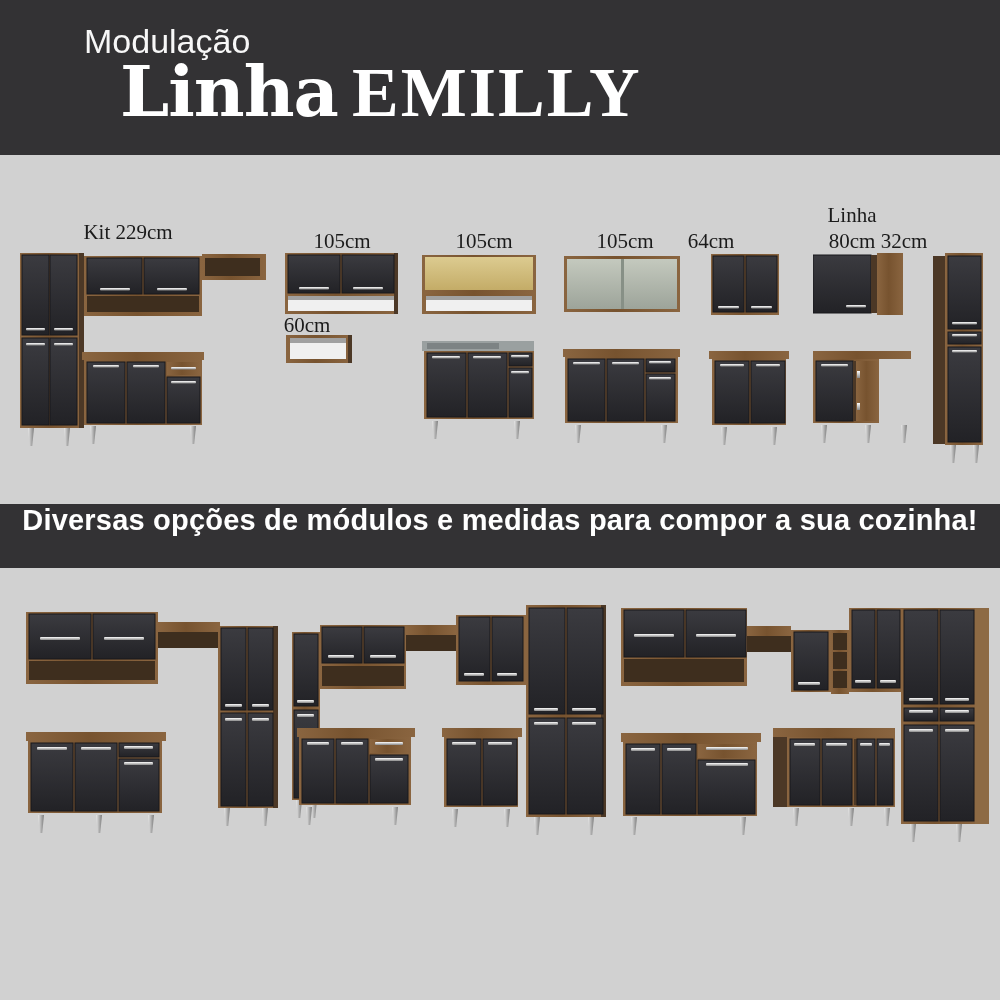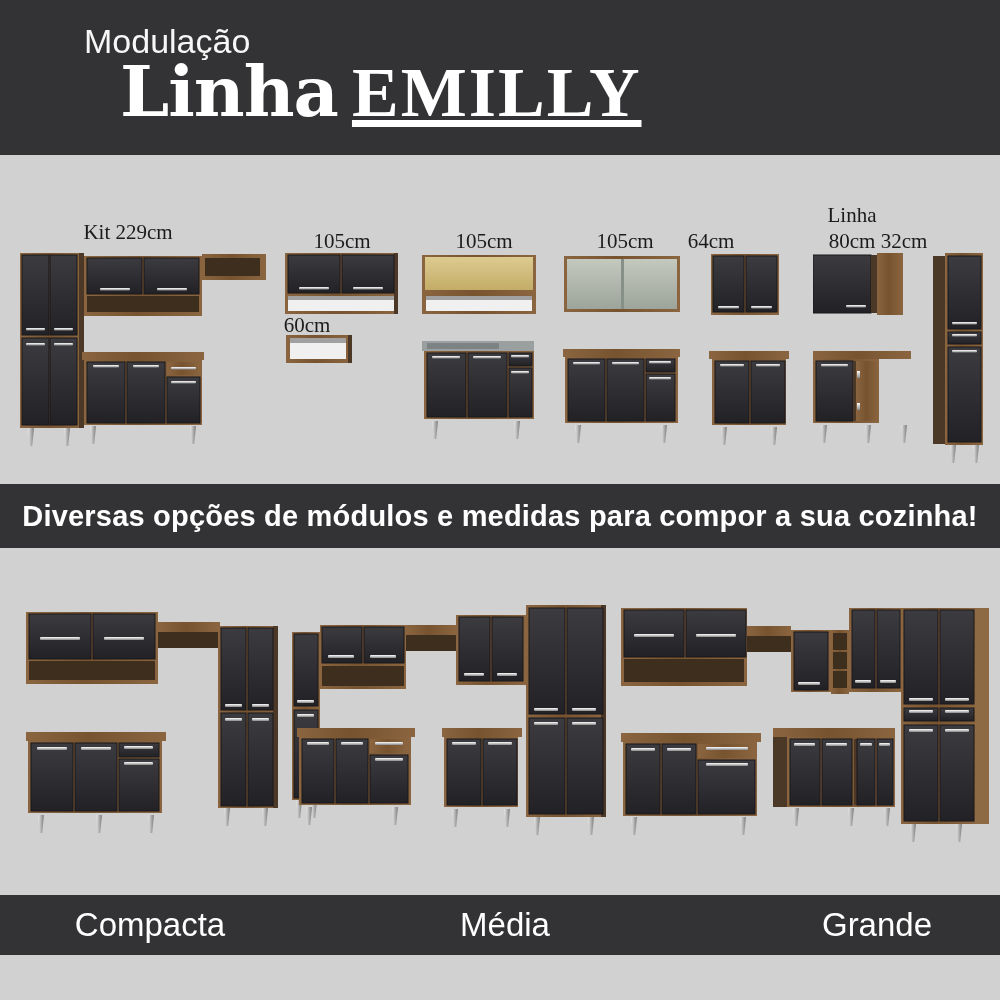--- a/index.html
+++ b/index.html
@@ -6,22 +6,22 @@
   body{
     width:1000px;height:1000px;overflow:hidden;position:relative;
     background:#d1d1d1;font-family:"Liberation Sans",sans-serif;
   }
   .page{position:absolute;inset:0;width:792px;height:1000px;}
   .band{position:absolute;left:0;width:1000px;background:#333234;color:#fff;}
   .band-header{top:0;height:155px;}
   .kicker{position:absolute;left:84px;top:22px;font-size:34px;color:#f7f7f7;}
   .title{position:absolute;left:80px;top:56px;font-size:70px;line-height:72px;color:#ffffff;white-space:nowrap;}
   .title .linha{font-family:"DejaVu Serif",serif;font-weight:700;letter-spacing:-1px;margin-left:40px;}
-  .title .emilly{font-family:"Liberation Serif",serif;font-weight:700;letter-spacing:2px;margin-left:14px;text-decoration:underline;}
-  .band-tagline{top:484px;height:64px;display:flex;align-items:center;justify-content:center;
+  .title .emilly{font-family:"Liberation Serif",serif;font-weight:700;letter-spacing:2px;margin-left:14px;}
+  .band-tagline{top:504px;height:64px;display:flex;align-items:flex-start;justify-content:center;
     font-size:29px;font-weight:700;letter-spacing:.2px;}
   .band-names{top:895px;height:60px;font-size:33px;}
   .band-names span{position:absolute;top:50%;transform:translate(-50%,-50%);white-space:nowrap;}
   .kname-0{left:150px;} .kname-1{left:505px;} .kname-2{left:877px;}
   .modules{position:absolute;top:155px;left:0;width:1000px;height:343px;font-family:Liberation Serif, serif;}
   .kitchens{position:absolute;top:562px;left:0;width:1000px;height:333px;}
   .mlabel{position:absolute;font-size:21px;color:#1b1b1b;transform:translateX(-50%);
     white-space:nowrap;text-align:center;line-height:26px;}
   .mod{position:absolute;}
   
@@ -449,19 +449,14 @@
           <rect class="sd" x="259" y="137" width="16" height="66"></rect>
       <rect class="sh" x="242" y="141" width="12" height="3" rx="1"></rect>
           <rect class="sh" x="261" y="141" width="11" height="3" rx="1"></rect>
       <use href="#leg" x="175" y="205" width="6" height="20"></use>
           <use href="#leg" x="230" y="205" width="6" height="20"></use>
           <use href="#leg" x="266" y="205" width="6" height="20"></use>
     </g>
   </svg>
 </section>
 
-<div class="band band-names">
-  <span class="kname-0">Compacta</span>
-  <span class="kname-1">Média</span>
-  <span class="kname-2">Grande</span>
+
 </div>
 
-</div>
-
 </body></html>

